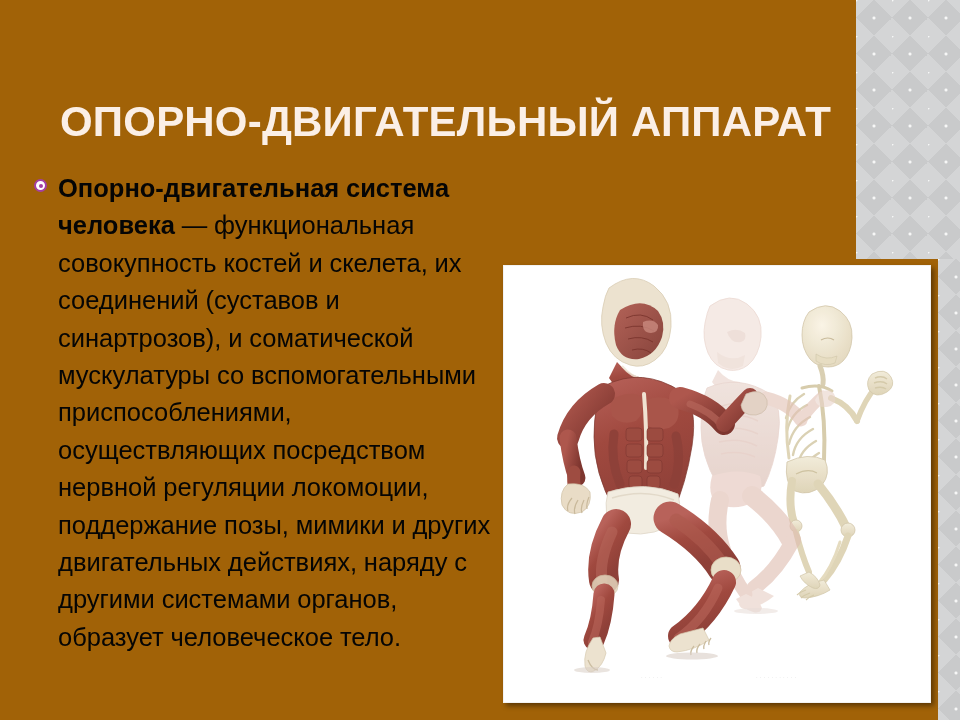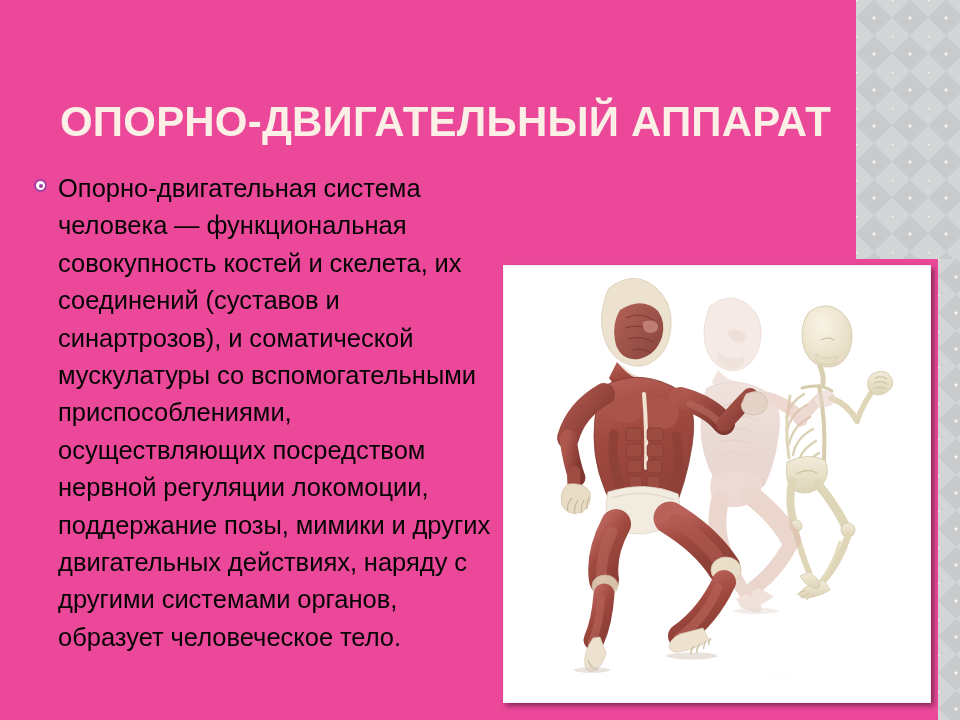--- a/index.html
+++ b/index.html
@@ -12,21 +12,21 @@
     height: 720px;
     overflow: hidden;
     position: relative;
     font-family: "Liberation Sans", sans-serif;
     -webkit-font-smoothing: antialiased;
   }
 
   #slide {
     position: absolute;
     inset: 0;
-    background: #ec4899;
+    background: #a16207;
     overflow: hidden;
   }
 
   
   .diamond-panel {
     position: absolute;
     background-color: #c9cacb;
     background-image:
       
       radial-gradient(circle at 0 0,     rgba(255,255,255,0.85) 0.7px, rgba(255,255,255,0) 2.2px),
@@ -105,21 +105,21 @@
   }
   #paragraph {
     color: #050505;
     font-size: 25.5px;
     line-height: 37.4px;
     font-family: "Liberation Sans", sans-serif;
     text-align: left;
     word-spacing: -0.3px;
   }
   #paragraph .lead {
-    font-weight: normal;
+    font-weight: bold;
   }
 
   
   #picture-frame {
     position: absolute;
     left: 503px;
     top: 265px;
     width: 428px;
     height: 438px;
     background: #ffffff;

